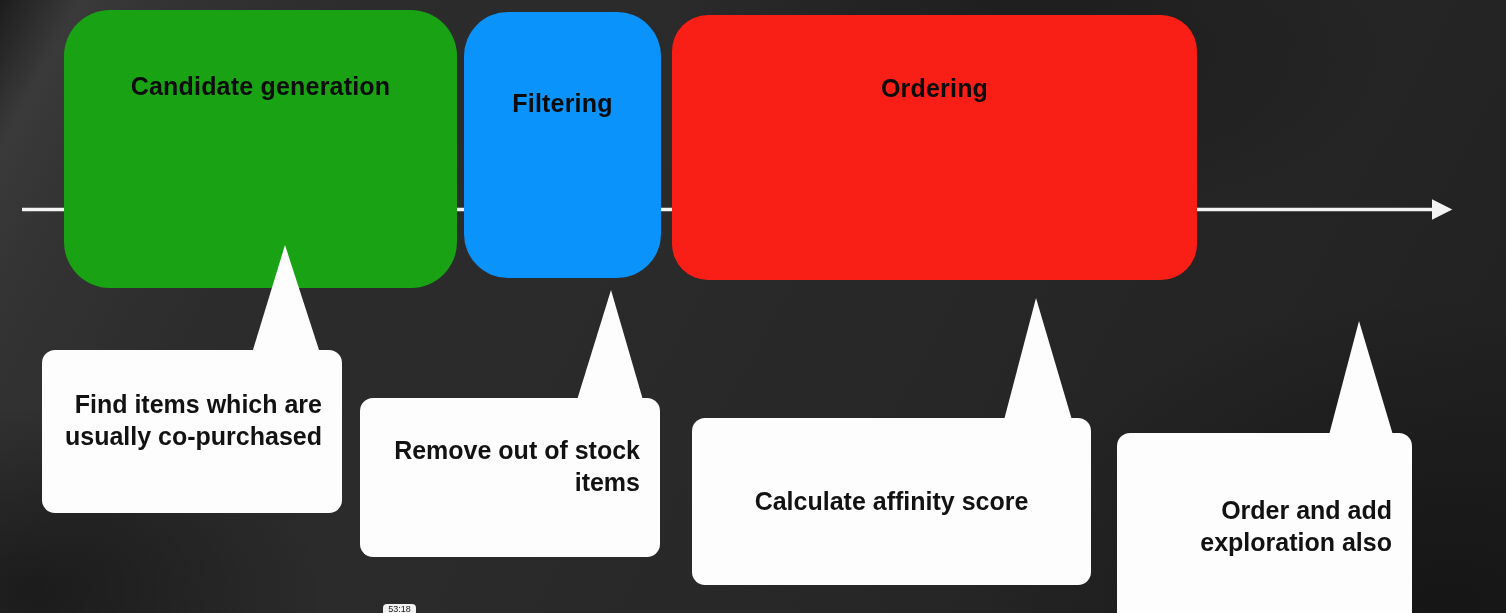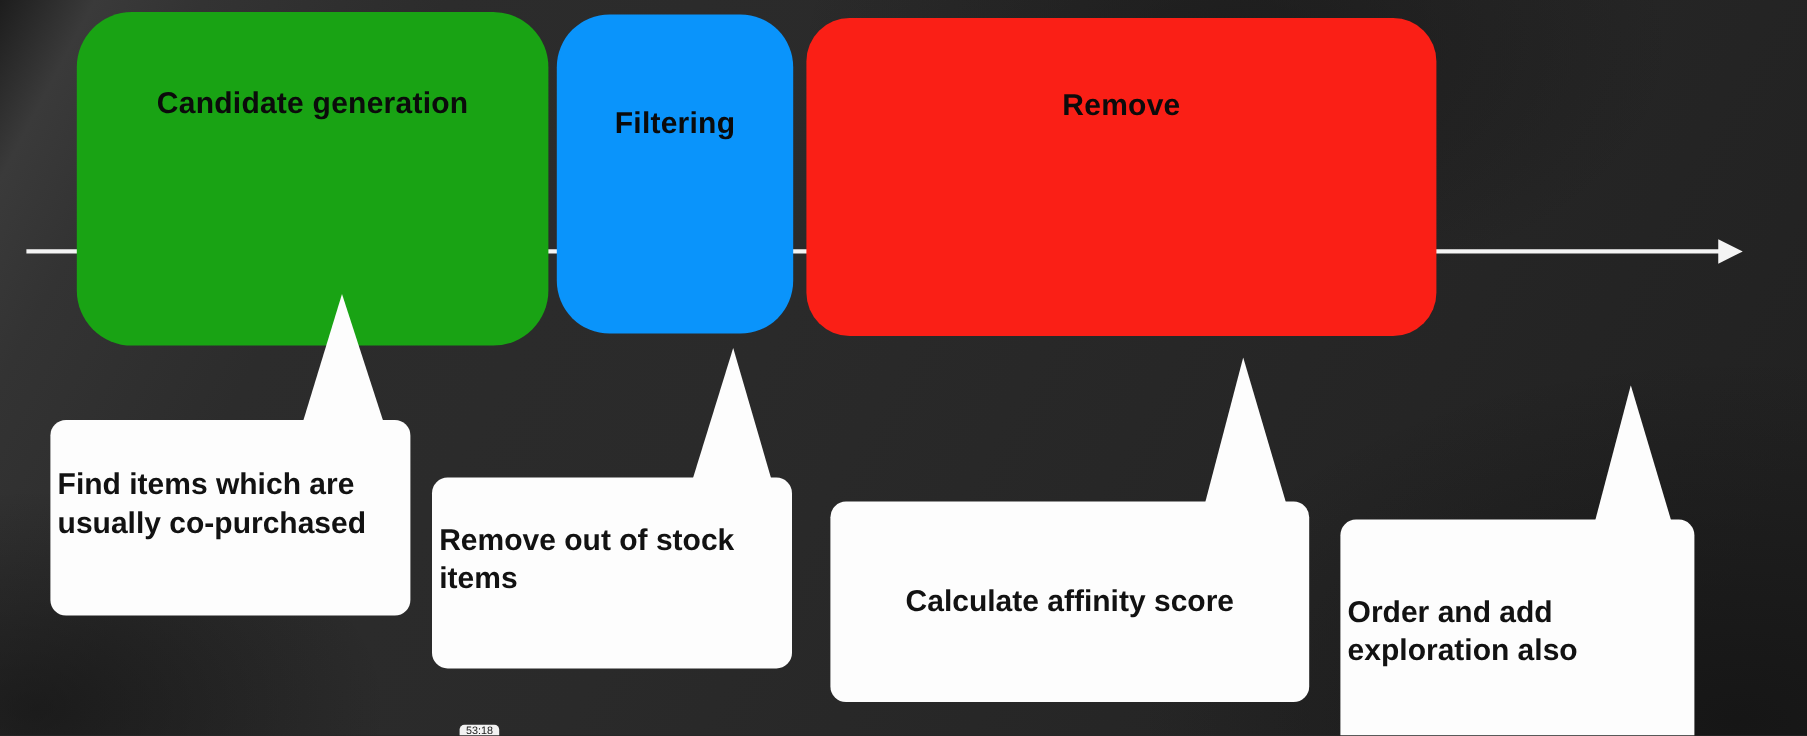--- a/index.html
+++ b/index.html
@@ -47,23 +47,23 @@
   
   .callout{position:absolute;}
   .callout .bubble{
     position:absolute;left:0;top:0;width:100%;height:100%;
     background:#fdfdfd;border-radius:13px;
     display:flex;align-items:center;justify-content:center;
   }
   .callout .txt{
     position:relative;
     color:#121212;font-weight:600;
-    text-align:left;line-height:1.25;
+    text-align:right;line-height:1.25;
     -webkit-font-smoothing:antialiased;
-    padding:0 6px;
+    padding:0 20px;
   }
   .callout .tail{position:absolute;}
 
   #callout-candidate{left:42px;top:350px;width:300px;height:163px;}
   #callout-candidate .txt{font-size:25px;transform:translateY(-11px);}
   #callout-candidate .tail{left:208px;top:-105px;width:70px;height:110px;}
 
   #callout-filtering{left:360px;top:398px;width:300px;height:159px;}
   #callout-filtering .txt{font-size:25px;transform:translateY(-11px);}
   #callout-filtering .tail{left:215px;top:-108px;width:70px;height:112px;}
@@ -101,21 +101,21 @@
 
   <div class="stage-box" id="box-candidate" style="background: rgb(25, 163, 20);">
     <span class="lbl">Candidate generation</span>
   </div>
 
   <div class="stage-box" id="box-filtering" style="background: rgb(10, 148, 251);">
     <span class="lbl">Filtering</span>
   </div>
 
   <div class="stage-box" id="box-ranking" style="background: rgb(250, 31, 22);">
-    <span class="lbl">Remove</span>
+    <span class="lbl">Ordering</span>
   </div>
 
 
   <div class="callout" id="callout-candidate">
     <svg class="tail" viewBox="0 0 70 110" preserveAspectRatio="none">
       <polygon points="35,0 70,108 2,108" fill="#fdfdfd"></polygon>
     </svg>
     <div class="bubble">
       <span class="txt">Find items which are usually co-purchased</span>
     </div>

